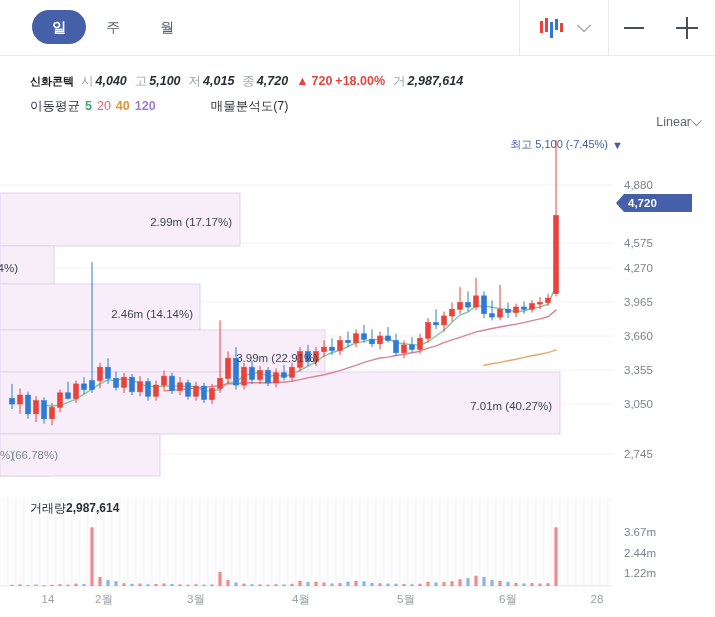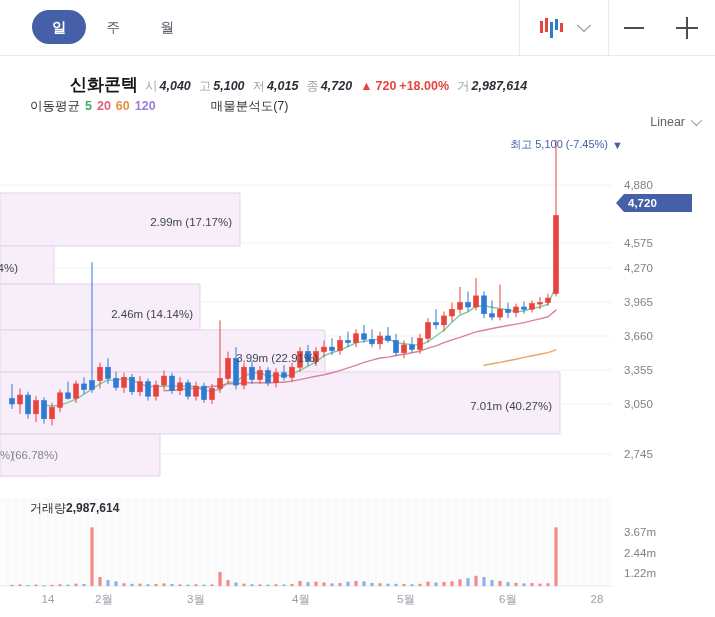--- a/index.html
+++ b/index.html
@@ -36,34 +36,34 @@
   
   .cicon{position:relative;width:26px;height:22px;}
   .cicon i{position:absolute;display:block;}
 
   
   .infobar{position:absolute;left:0;top:56px;width:715px;height:66px;}
   .row1{position:absolute;left:30px;top:17px;white-space:nowrap;
     font-size:12.5px;color:#2b2f36;}
   .row2{position:absolute;left:30px;top:42px;white-space:nowrap;
     font-size:12.5px;color:#2b2f36;}
-  .nm{font-weight:700;font-size:17px;color:#16181c;margin-right:7px;margin-left:40px;}
+  .nm{font-weight:700;font-size:11px;color:#16181c;margin-right:7px;}
   .lbl{color:#a0a5ad;margin-right:2px;}
   .val{font-weight:600;color:#2b2f36;margin-right:8px;font-style:italic;}
   .up{color:#e8433c;font-weight:600;margin-right:3px;}
   .up-pct{color:#e8433c;font-weight:700;margin-right:8px;}
   .ma-lab{color:#2b2f36;margin-right:5px;}
   .ma5{color:#3aab6e;margin-right:5px;font-weight:600;}
-  .ma20{color:#e0607e;margin-right:5px;font-weight:700;}
+  .ma20{color:#e0607e;margin-right:5px;font-weight:400;}
   .ma60{color:#e8913c;margin-right:5px;font-weight:600;}
   .ma120{color:#9b7fd4;margin-right:17px;font-weight:600;}
   .mbd{color:#2b2f36;margin-left:38px;}
 
   .linear{position:absolute;right:16px;top:115px;font-size:12.5px;
-    color:#5e646d;cursor:pointer;display:flex;align-items:center;gap:6px;}
+    color:#5e646d;cursor:pointer;display:flex;align-items:center;}
   .chev2{display:inline-block;width:7px;height:7px;border-right:1.5px solid #8a9099;
     border-bottom:1.5px solid #8a9099;transform:rotate(45deg) translateY(-2px);}
 
   
   .pane{position:absolute;left:0;}
   #pricePane{top:140px;width:715px;height:350px;}
   #volPane{top:490px;width:715px;height:127px;}
   svg{display:block;}
 
   .axlab{font-size:11.5px;fill:#7d838c;font-family:"Liberation Sans",sans-serif;}
@@ -109,21 +109,21 @@
         <span class="plus-g"></span>
       </div>
     </div>
   </div>
 
   <div class="infobar">
     <div class="row1">
       <span class="nm">신화콘텍</span><span class="lbl">시</span><span class="val">4,040</span><span class="lbl">고</span><span class="val">5,100</span><span class="lbl">저</span><span class="val">4,015</span><span class="lbl">종</span><span class="val">4,720</span><span class="up">▲</span><span class="up">720</span><span class="up-pct">+18.00%</span><span class="lbl">거</span><span class="val">2,987,614</span>
     </div>
     <div class="row2">
-      <span class="ma-lab">이동평균</span><span class="ma5">5</span><span class="ma20">20</span><span class="ma60">60</span><span class="ma120">120</span><span class="mbd">매물분석도(7)</span>
+      <span class="ma-lab">이동평균</span><span class="ma5">5</span><span class="ma20">20</span><span class="ma60">40</span><span class="ma120">120</span><span class="mbd">매물분석도(7)</span>
     </div>
   </div>
 
   <div class="linear">
     <span>Linear</span>
     <span class="chev2"></span>
   </div>
 
   <svg class="pane" id="pricePane" width="715" height="350" viewBox="0 0 715 350">
     <g id="p-grid">

